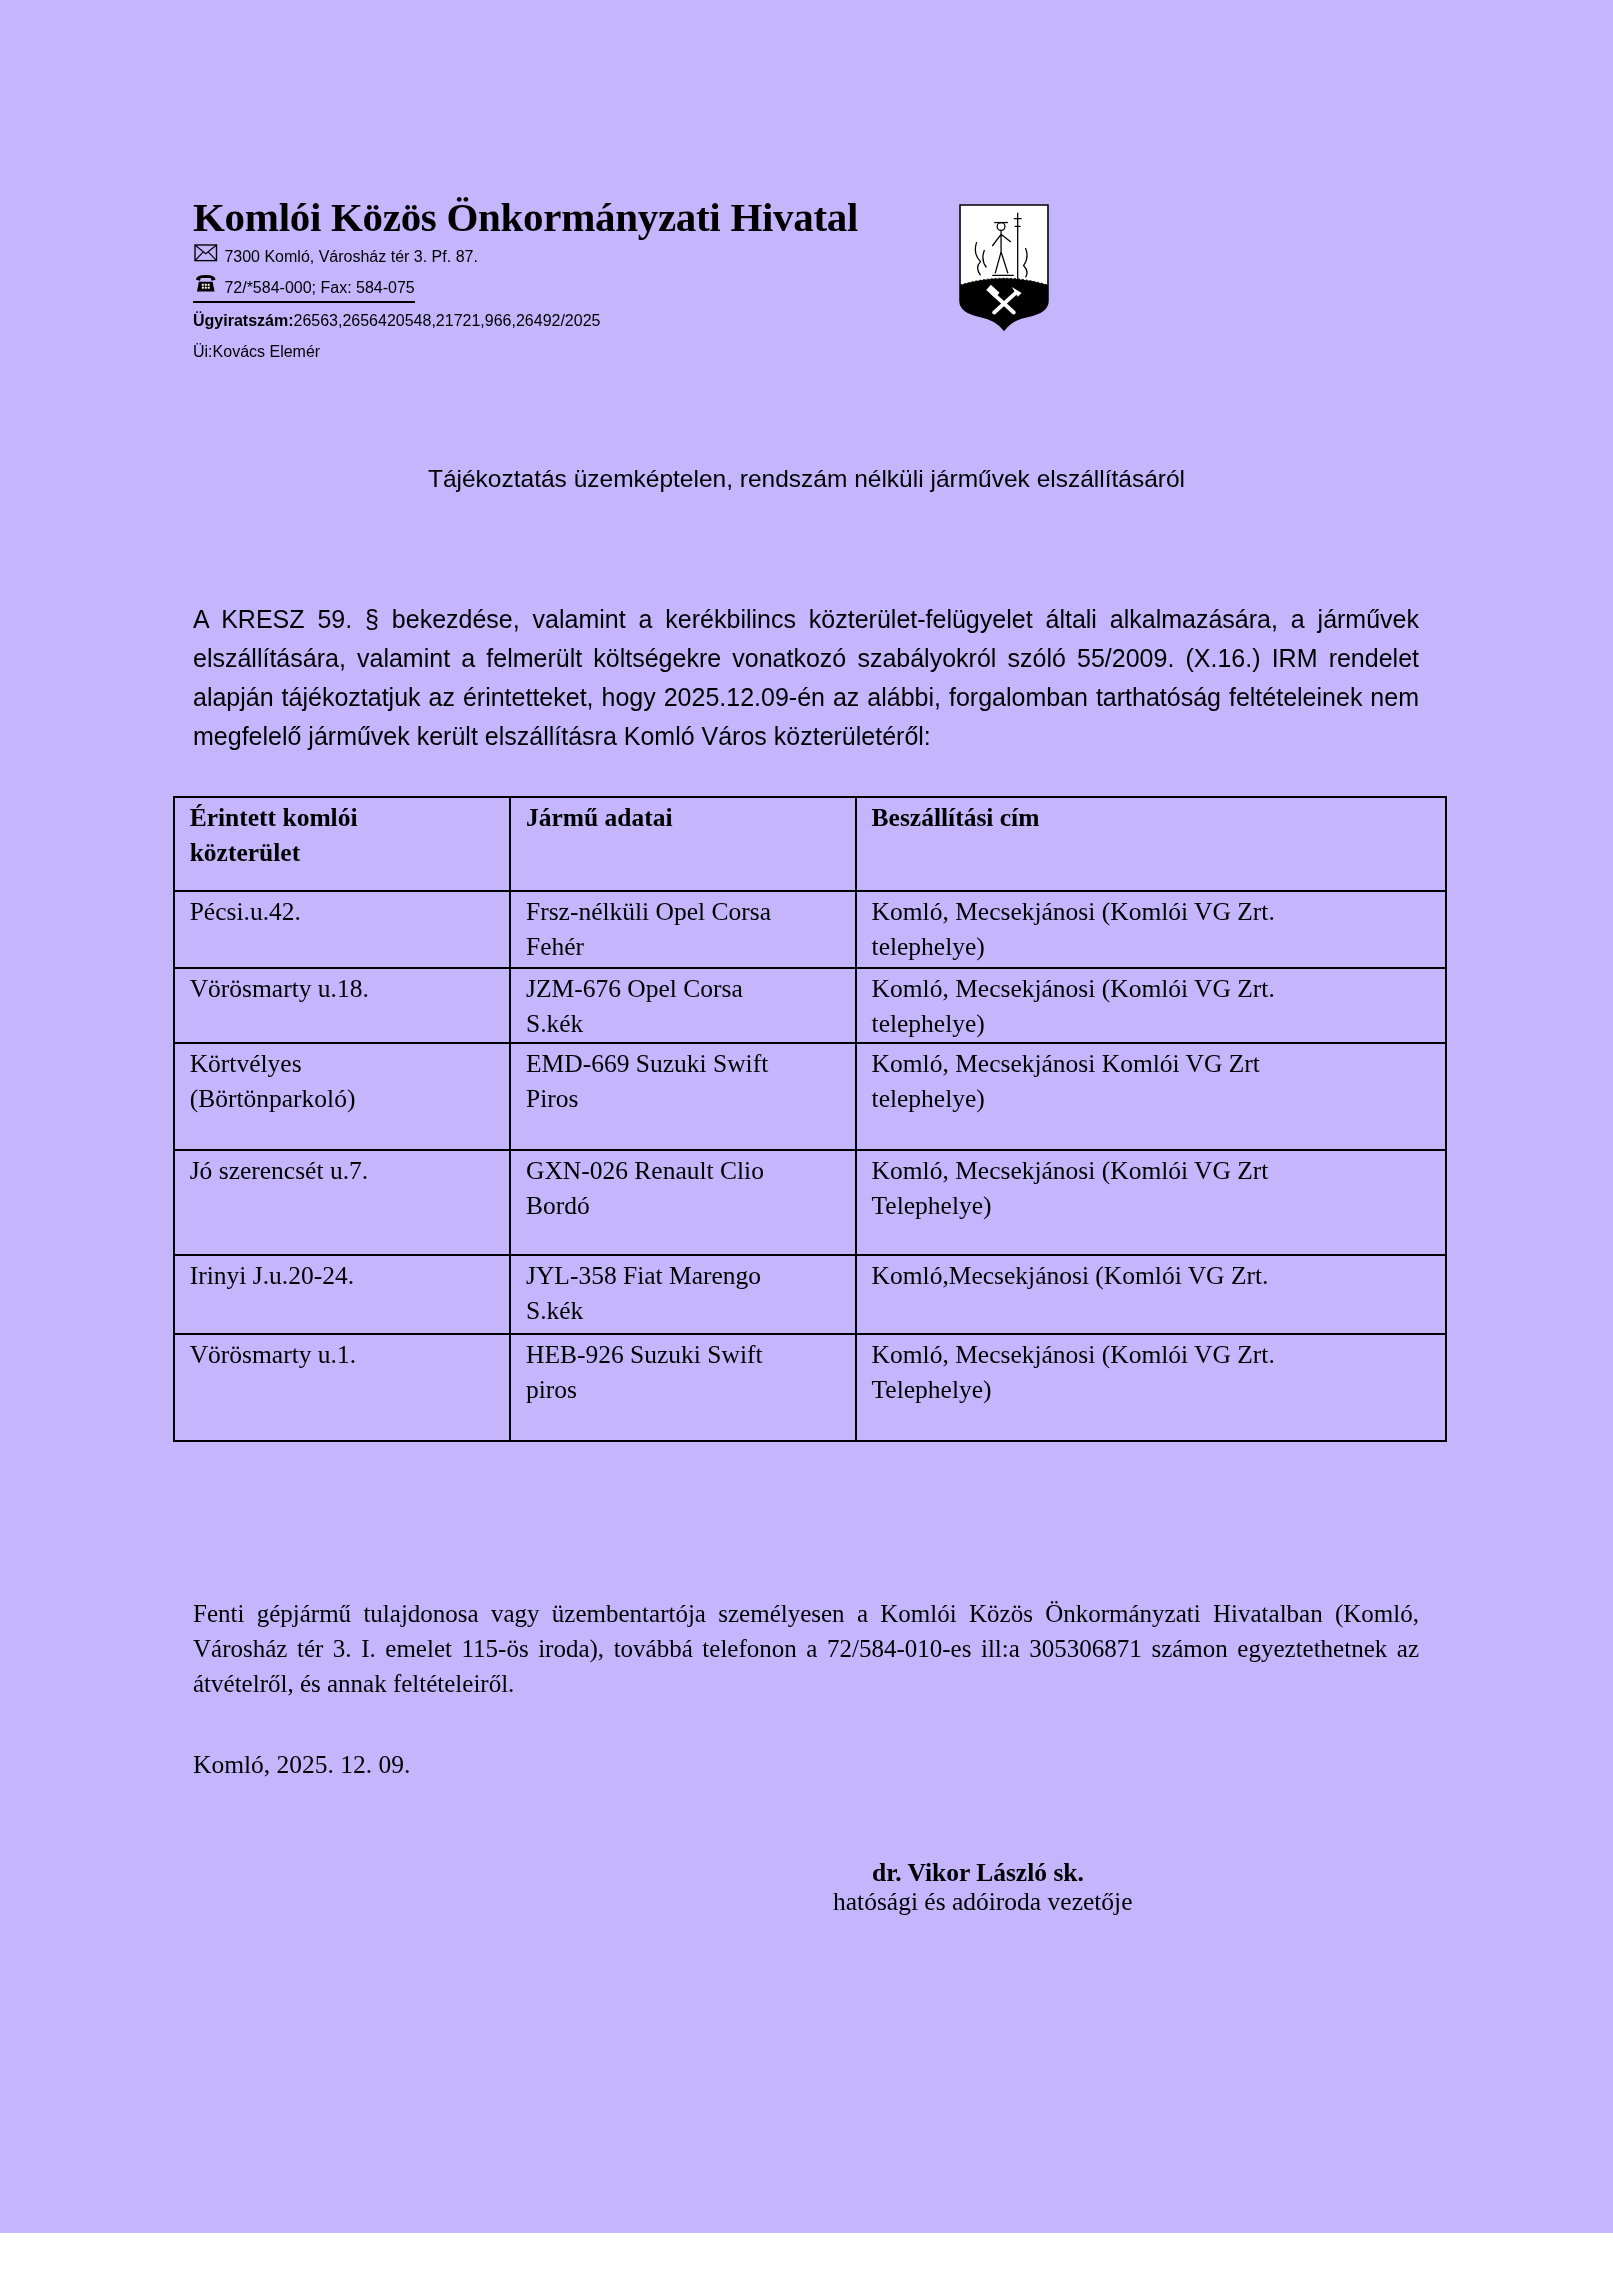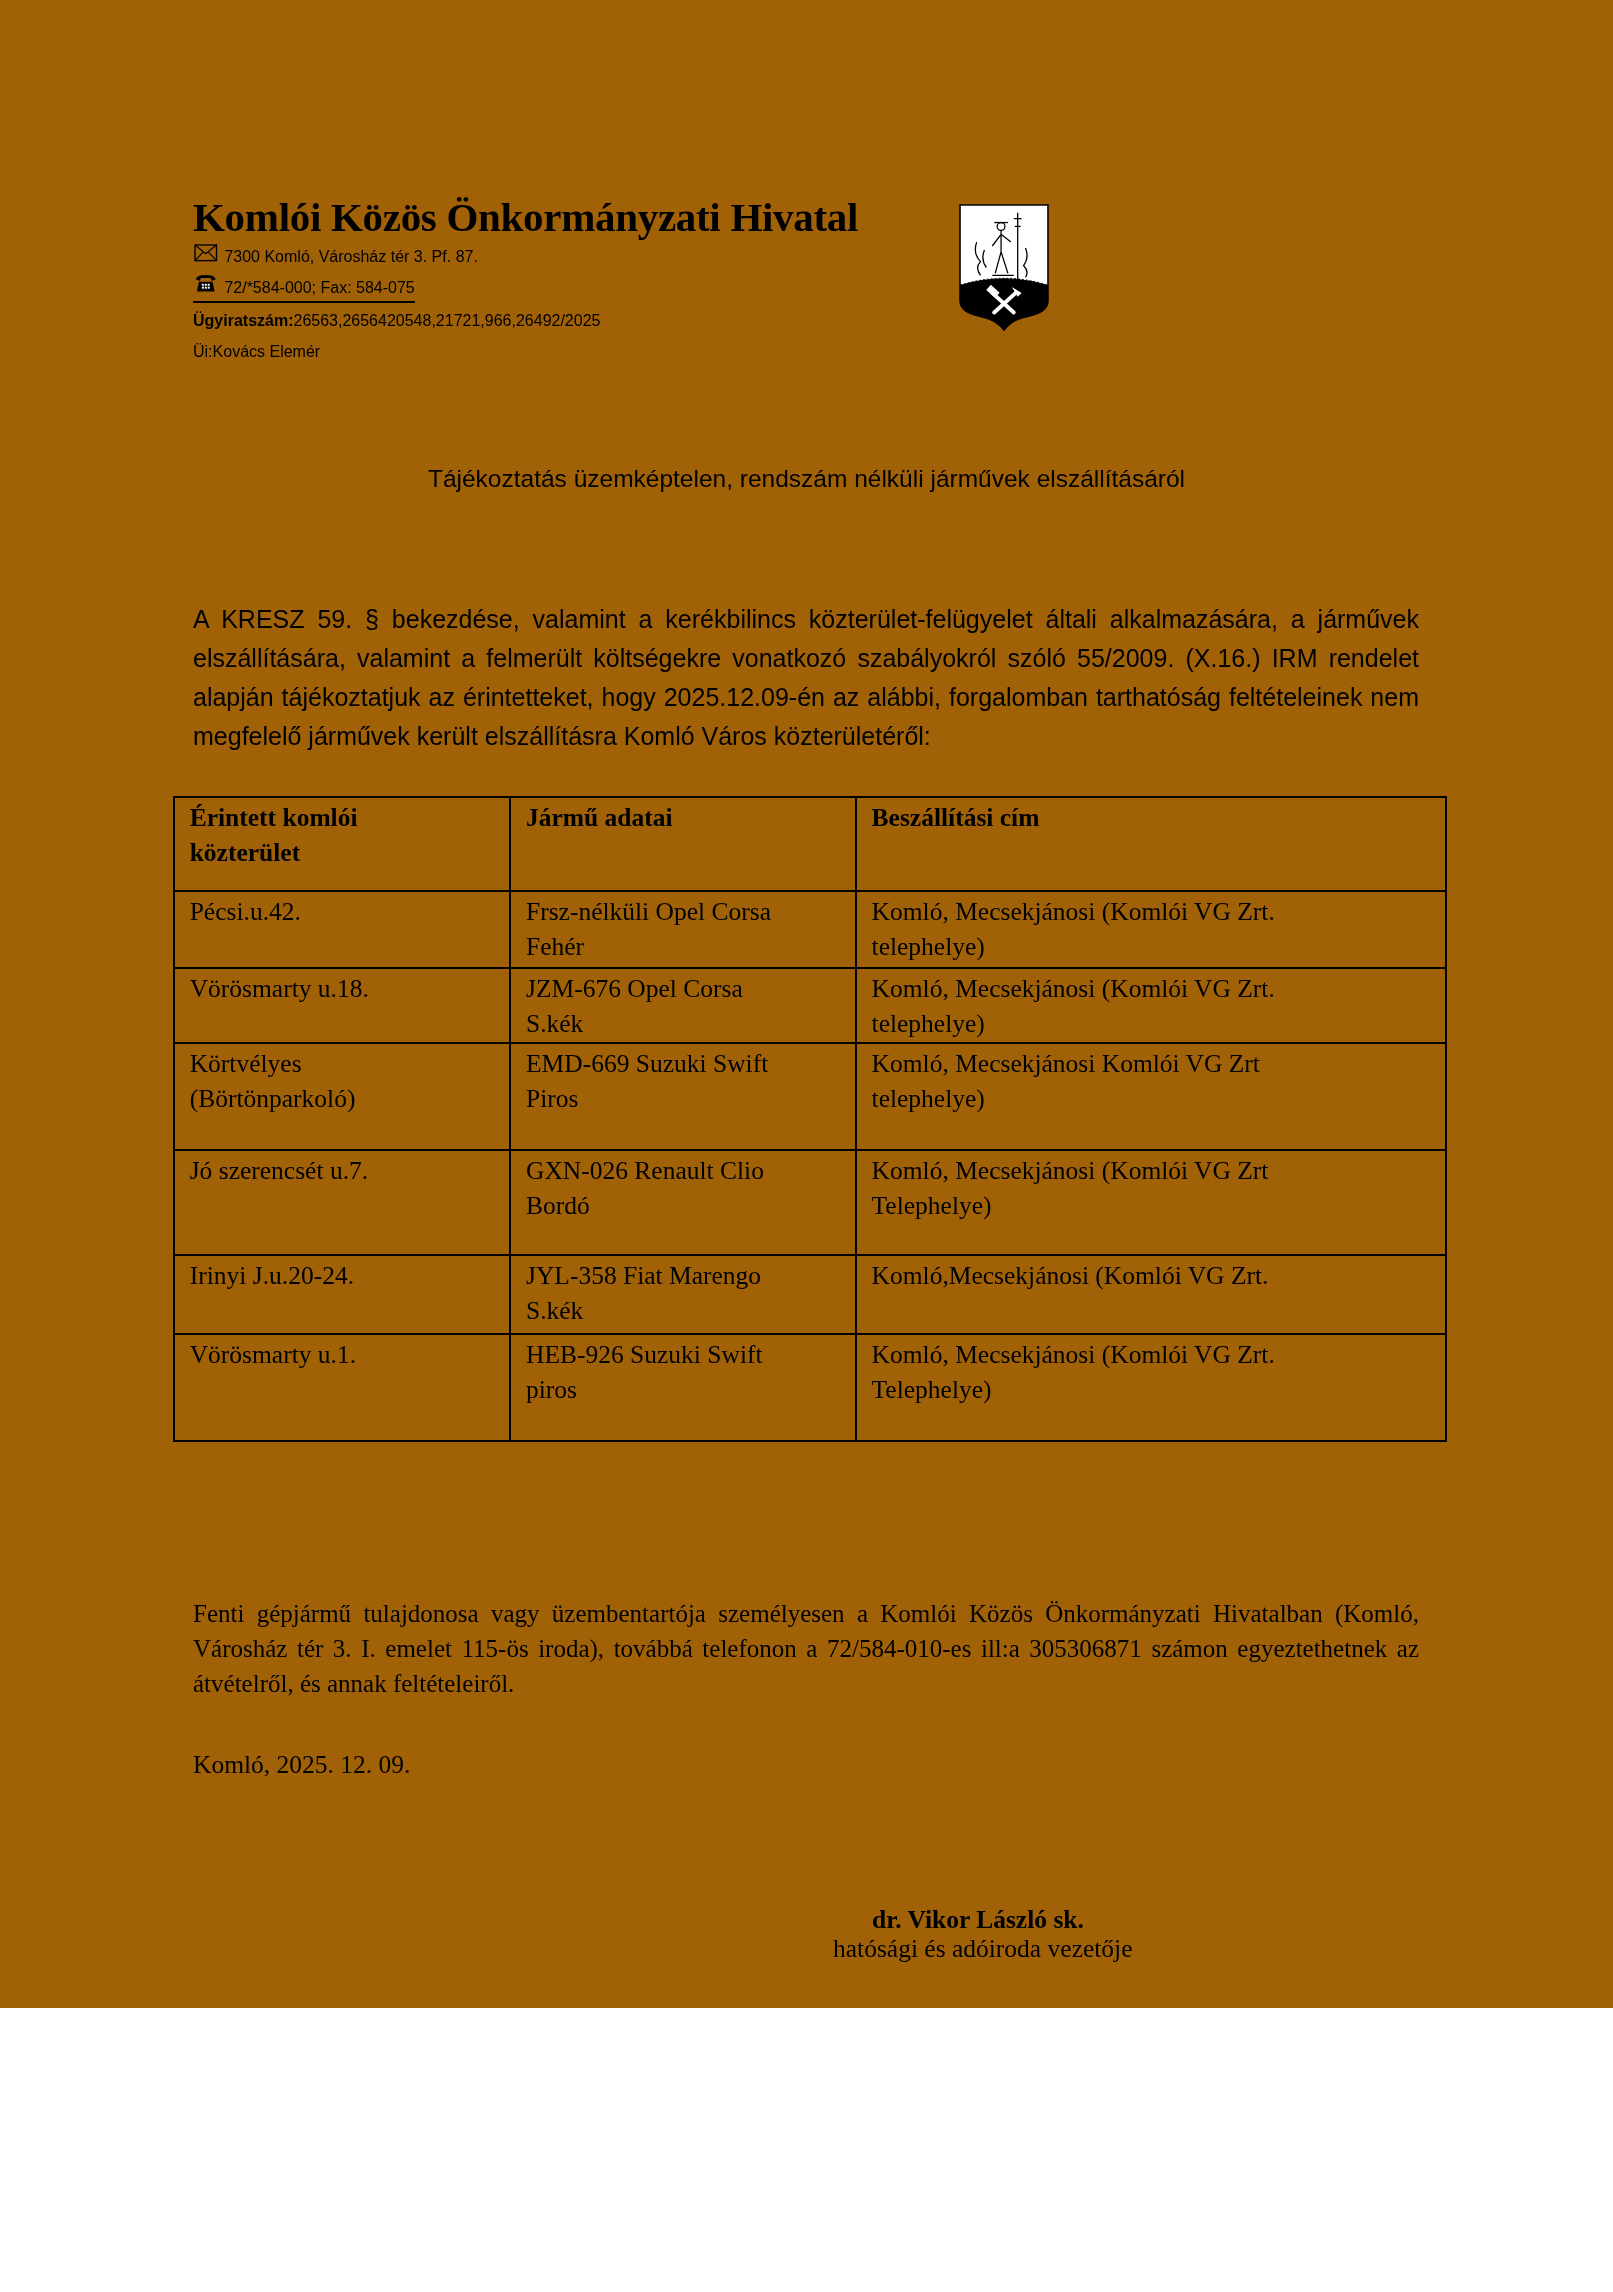--- a/index.html
+++ b/index.html
@@ -1,17 +1,17 @@
 <!DOCTYPE html>
 <html><head>
 <meta charset="utf-8">
 <style>
   html, body { margin: 0; padding: 0; background: #ffffff; }
   body { width: 1613px; height: 2293px; position: relative; overflow: hidden; color: #000; }
-  .page { position: absolute; left: 0; top: 0; width: 1613px; height: 2008px; background: #a16207; }
+  .page { position: absolute; left: 0; top: 0; width: 1613px; height: 2233px; background: #c4b5fd; }
 
   
   .letterhead { position: absolute; left: 193px; top: 194px; width: 745px; }
   .org-name { font-family: "Liberation Serif", "DejaVu Serif", serif; font-weight: bold; font-size: 41px; line-height: 47px; margin: 0; letter-spacing: -0.3px; white-space: nowrap; }
   .lh-line { font-family: "Liberation Sans", "DejaVu Sans", sans-serif; font-size: 16px; line-height: 31px; white-space: nowrap; }
   .lh-line .ico { display: inline-block; width: 25.5px; margin-right: 5.9px; text-align: center; }
   .phone-line { display: inline-block; border-bottom: 2px solid #000; line-height: 27.4px; margin-bottom: 2px; }
   .bold { font-weight: bold; }
 
   .crest { position: absolute; left: 957px; top: 203px; width: 94px; height: 129px; }
@@ -35,21 +35,21 @@
   .vehicles tr.r3 td { height: 103px; }
   .vehicles tr.r4 td { height: 101px; }
   .vehicles tr.r5 td { height: 75px; }
   .vehicles tr.r6 td { height: 103px; }
   .cell-line { display: block; white-space: nowrap; }
 
   
   .closing { position: absolute; left: 193px; top: 1596px; width: 1226px; font-family: "Liberation Serif", "DejaVu Serif", serif; font-size: 25px; line-height: 35px; text-align: justify; margin: 0; }
   .date { position: absolute; left: 193px; top: 1747px; font-family: "Liberation Serif", "DejaVu Serif", serif; font-size: 25.5px; line-height: 35px; margin: 0; }
 
-  .signature { position: absolute; left: 833px; top: 1905px; width: 353px; font-family: "Liberation Serif", "DejaVu Serif", serif; font-size: 25.5px; line-height: 29px; }
+  .signature { position: absolute; left: 833px; top: 1858px; width: 353px; font-family: "Liberation Serif", "DejaVu Serif", serif; font-size: 25.5px; line-height: 29px; }
   .sig-name { font-weight: bold; padding-left: 39px; white-space: nowrap; }
   .sig-title { white-space: nowrap; }
 </style>
 </head>
 <body>
 
 <div class="page">
 
   <div class="letterhead">
     <h1 class="org-name">Komlói Közös Önkormányzati Hivatal</h1>

